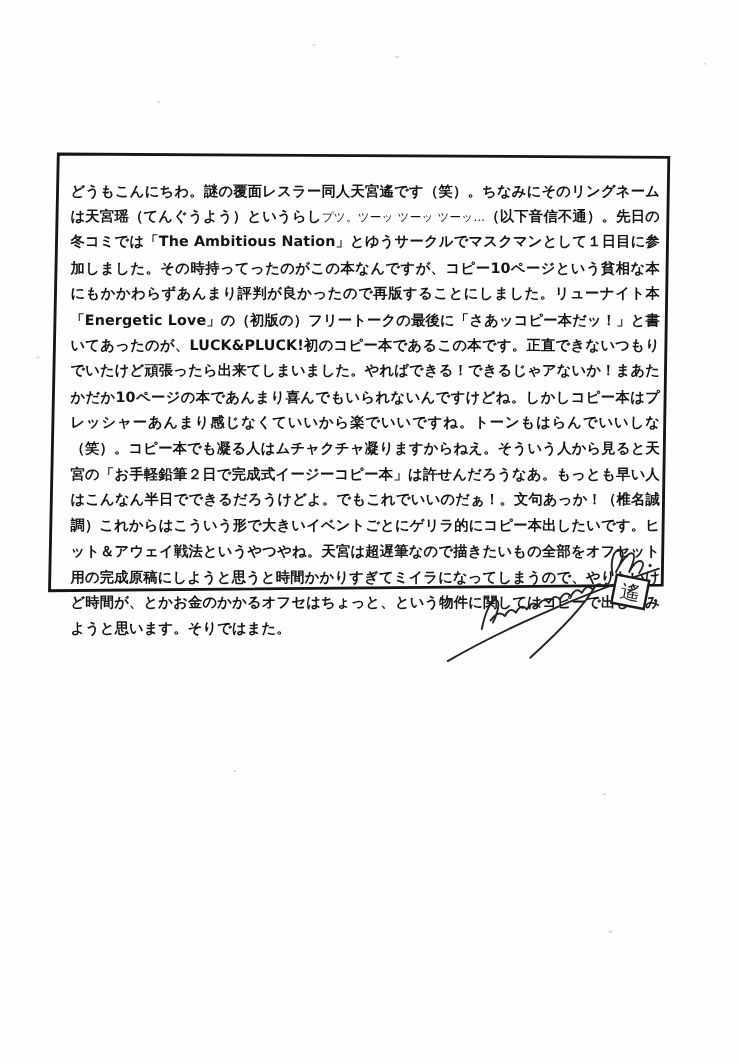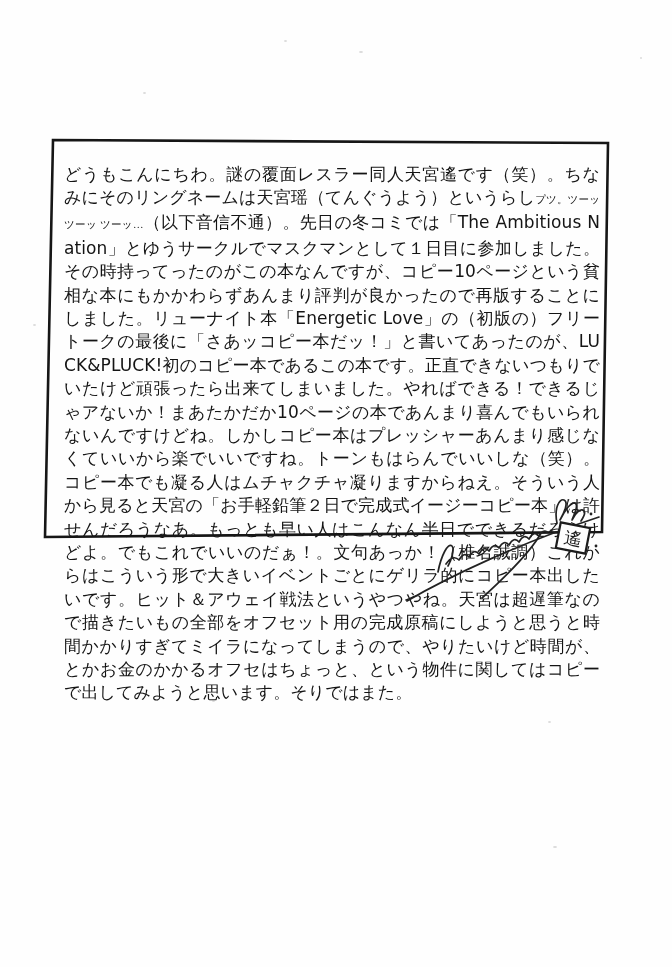--- a/index.html
+++ b/index.html
@@ -22,22 +22,22 @@
     left: 64px; top: 149px;
     width: 536px;
     color: #141414;
     font-size: 13.5px;
     line-height: 22.4px;
     text-align: justify;
     text-justify: inter-ideograph;
     letter-spacing: 0.1px;
     word-break: break-all;
   }
-  .seg-normal { font-size: 17px; }
-  .seg-small  { font-size: 10.5px; font-family: Liberation Serif, serif; }
+  .seg-normal { font-size: 13px; font-weight: bold; }
+  .seg-small  { font-size: 10.5px; }
   
   .overlay {
     position: absolute; inset: 0;
     pointer-events: none;
   }
   
   .speck {
     position: absolute;
     background: #9a9a9a;
     border-radius: 50%;

